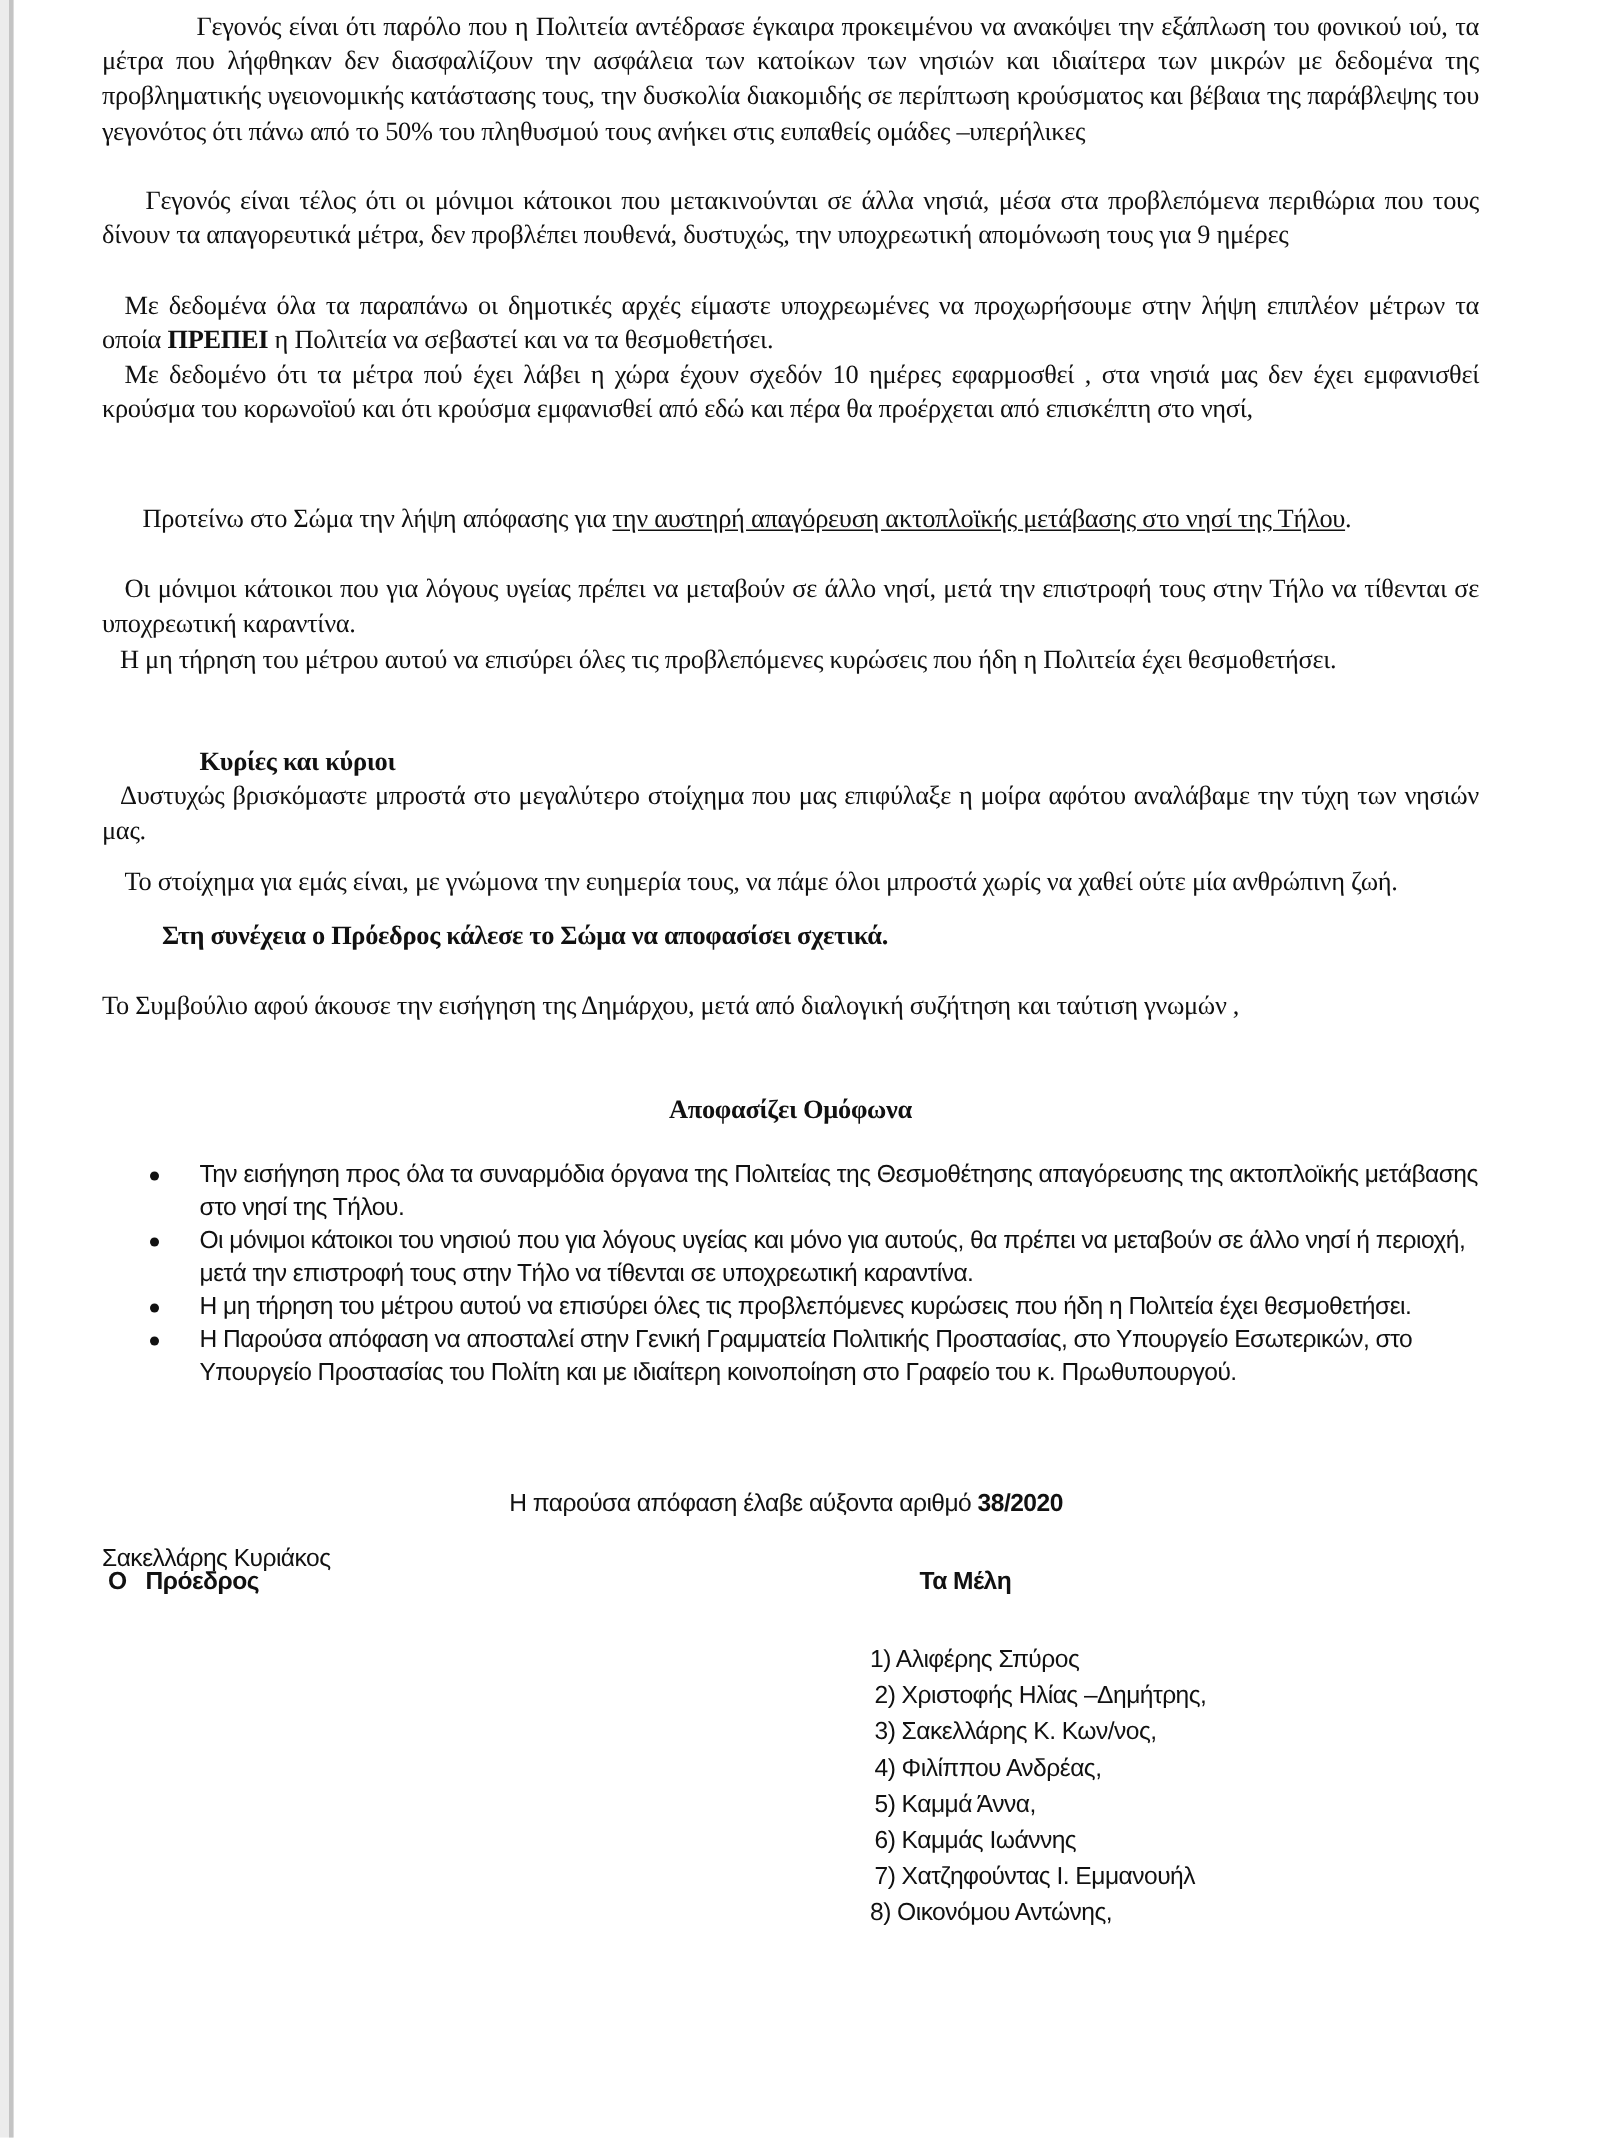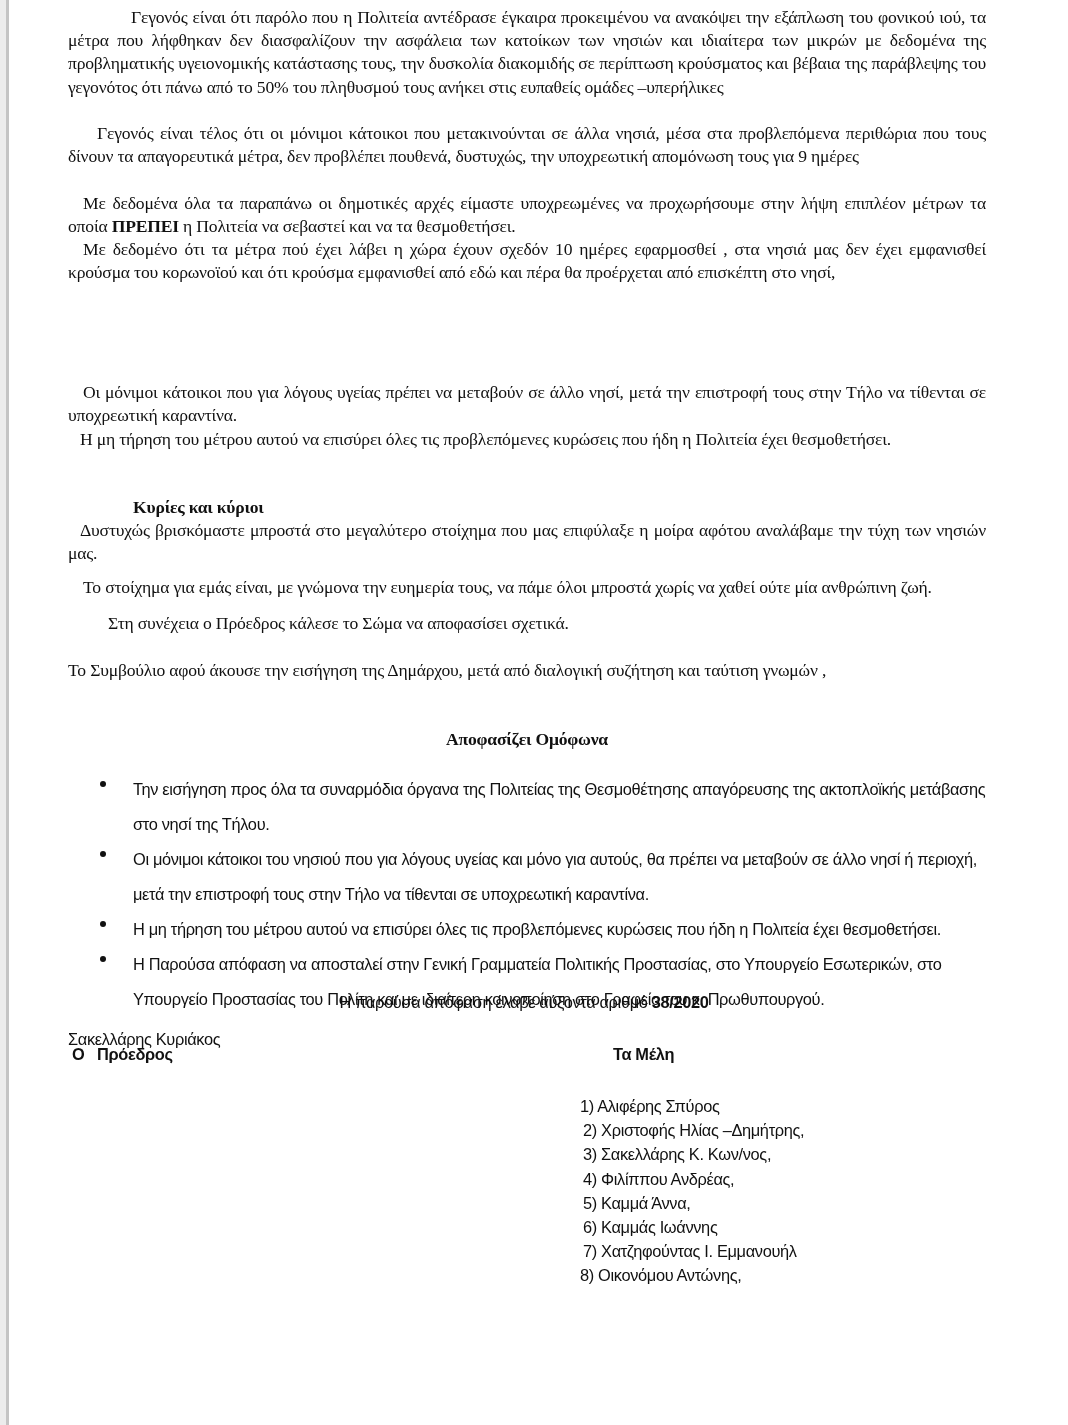--- a/index.html
+++ b/index.html
@@ -25,21 +25,21 @@
     position: absolute; left: 68px; width: 918px;
     line-height: 23.2px; text-align: justify; margin: 0;
     text-align-last: left;
   }
   .u { text-decoration: underline; text-underline-offset: 2px; }
   .bold { font-weight: bold; }
   .heading-center {
     position: absolute; left: 0; width: 1068px; text-align: center; margin: 0;
   }
   .bullets { position: absolute; left: 90px; width: 900px; margin: 0; padding: 0; list-style: none; }
-  .bullets li { position: relative; padding-left: 43px; line-height: 35px; }
+  .bullets li { position: relative; padding-left: 43px; line-height: 22px; }
   .bullets .dot {
     position: absolute; left: 10px; top: 9px; width: 6px; height: 6px;
     border-radius: 50%; background: #111;
   }
   .abs { position: absolute; margin: 0; white-space: nowrap; }
   .members { position: absolute; left: 580px; top: 1094px; margin: 0; padding: 0; list-style: none; }
   .members li { line-height: 24.2px; white-space: nowrap; }
 </style>
 </head>
 <body>
@@ -49,32 +49,33 @@
 <div class="page">
 
   <p class="p serif" style="top:6px; text-indent:63px;">Γεγονός είναι ότι παρόλο που η Πολιτεία αντέδρασε έγκαιρα προκειμένου να ανακόψει την εξάπλωση του φονικού ιού, τα μέτρα που λήφθηκαν δεν διασφαλίζουν την ασφάλεια των κατοίκων των νησιών και ιδιαίτερα των μικρών με δεδομένα της προβληματικής υγειονομικής κατάστασης τους, την δυσκολία διακομιδής σε περίπτωση κρούσματος και βέβαια της παράβλεψης του γεγονότος ότι πάνω από το 50% του πληθυσμού τους ανήκει στις ευπαθείς ομάδες –υπερήλικες</p>
 
   <p class="p serif" style="top:122px; text-indent:29px;">Γεγονός είναι τέλος ότι οι μόνιμοι κάτοικοι που μετακινούνται σε άλλα νησιά, μέσα στα προβλεπόμενα περιθώρια που τους δίνουν τα απαγορευτικά μέτρα, δεν προβλέπει πουθενά, δυστυχώς, την υποχρεωτική απομόνωση τους για 9 ημέρες</p>
 
   <p class="p serif" style="top:192px; text-indent:15px;"><span>Με δεδομένα όλα τα παραπάνω οι δημοτικές αρχές είμαστε υποχρεωμένες να προχωρήσουμε στην λήψη επιπλέον μέτρων τα οποία </span><span class="bold">ΠΡΕΠΕΙ</span><span> η Πολιτεία να σεβαστεί και να τα θεσμοθετήσει.</span></p>
 
   <p class="p serif" style="top:238px; text-indent:15px;">Με δεδομένο ότι τα  μέτρα πού έχει λάβει η χώρα έχουν σχεδόν 10 ημέρες εφαρμοσθεί , στα νησιά μας δεν έχει εμφανισθεί κρούσμα του κορωνοϊού και  ότι κρούσμα εμφανισθεί από εδώ και πέρα θα προέρχεται από επισκέπτη στο νησί,</p>
 
+  <p class="p serif" style="top:334px; text-indent:27px;"><span>Προτείνω στο Σώμα την λήψη απόφασης για </span><span class="u">την αυστηρή απαγόρευση ακτοπλοϊκής μετάβασης  στο νησί της Τήλου</span><span>.</span></p>
 
   <p class="p serif" style="top:381px; text-indent:15px;">Οι μόνιμοι κάτοικοι που για λόγους υγείας πρέπει να μεταβούν σε άλλο νησί, μετά την επιστροφή τους στην Τήλο να τίθενται σε υποχρεωτική καραντίνα.</p>
 
   <p class="p serif" style="top:428px; text-indent:12px;">Η μη τήρηση του μέτρου αυτού να επισύρει όλες τις προβλεπόμενες κυρώσεις που ήδη η Πολιτεία έχει θεσμοθετήσει.</p>
 
   <p class="abs serif bold" style="left:133px; top:497px;">Κυρίες και κύριοι</p>
 
   <p class="p serif" style="top:519px; text-indent:12px;">Δυστυχώς βρισκόμαστε μπροστά στο μεγαλύτερο στοίχημα που μας επιφύλαξε η μοίρα αφότου αναλάβαμε την τύχη των νησιών μας.</p>
 
   <p class="p serif" style="top:576px; text-indent:15px;font-family:Liberation Serif, serif;">Το στοίχημα για εμάς είναι, με γνώμονα την ευημερία τους, να πάμε όλοι μπροστά χωρίς να χαθεί ούτε μία ανθρώπινη ζωή.</p>
 
-  <p class="abs serif" style="left:108px; top:613px;">Στη συνέχεια ο Πρόεδρος κάλεσε το Σώμα να αποφασίσει σχετικά.</p>
+  <p class="abs serif" style="left:108px; top:613px;font-weight:bold;">Στη συνέχεια ο Πρόεδρος κάλεσε το Σώμα να αποφασίσει σχετικά.</p>
 
   <p class="p serif" style="top:659px;">Το Συμβούλιο αφού άκουσε την εισήγηση της  Δημάρχου, μετά από διαλογική συζήτηση και ταύτιση γνωμών ,</p>
 
   <p class="heading-center serif bold" style="top:729px; left:-7px;">Αποφασίζει  Ομόφωνα</p>
 
   <ul class="bullets sans" style="top:772px;">
     <li><span class="dot"></span><span>Την εισήγηση προς όλα τα συναρμόδια όργανα της Πολιτείας της Θεσμοθέτησης απαγόρευσης της ακτοπλοϊκής μετάβασης στο νησί της Τήλου.</span></li>
     <li><span class="dot"></span><span>Οι μόνιμοι κάτοικοι του νησιού που για λόγους υγείας και μόνο για αυτούς, θα πρέπει να μεταβούν σε άλλο νησί ή περιοχή, μετά την επιστροφή τους στην Τήλο να τίθενται σε υποχρεωτική καραντίνα.</span></li>
     <li><span class="dot"></span><span>Η μη τήρηση του μέτρου αυτού να επισύρει όλες τις προβλεπόμενες κυρώσεις που ήδη η Πολιτεία έχει θεσμοθετήσει.</span></li>
     <li><span class="dot"></span><span>Η Παρούσα απόφαση να αποσταλεί στην Γενική Γραμματεία Πολιτικής Προστασίας, στο Υπουργείο Εσωτερικών, στο Υπουργείο Προστασίας του Πολίτη και με ιδιαίτερη κοινοποίηση στο Γραφείο του κ. Πρωθυπουργού.</span></li>

